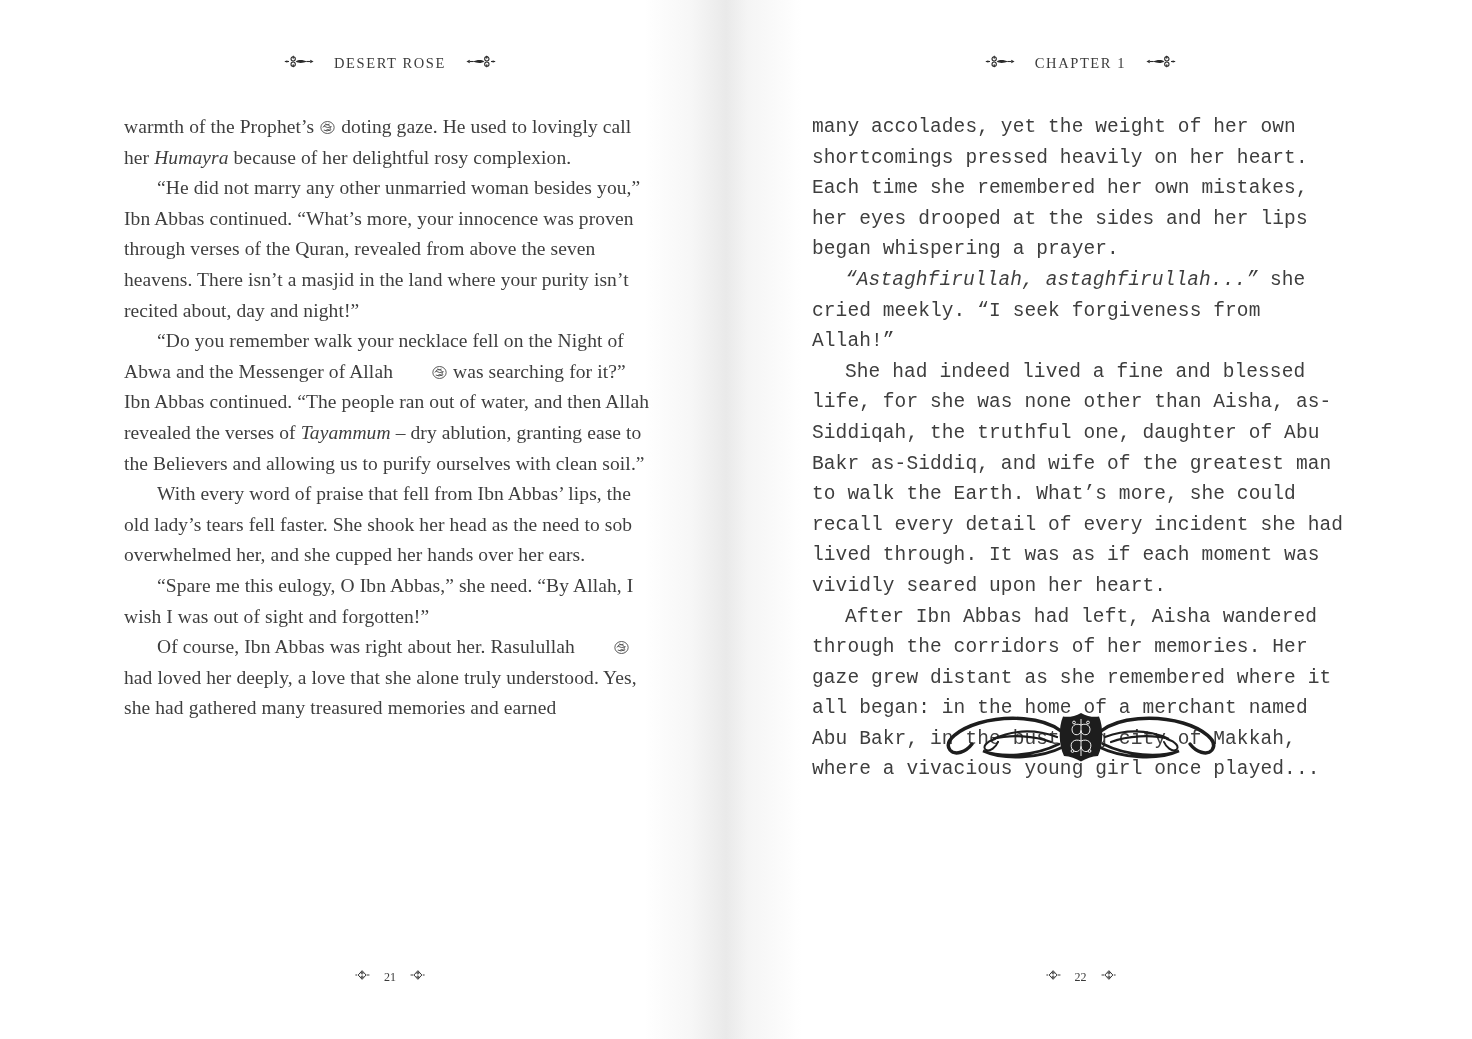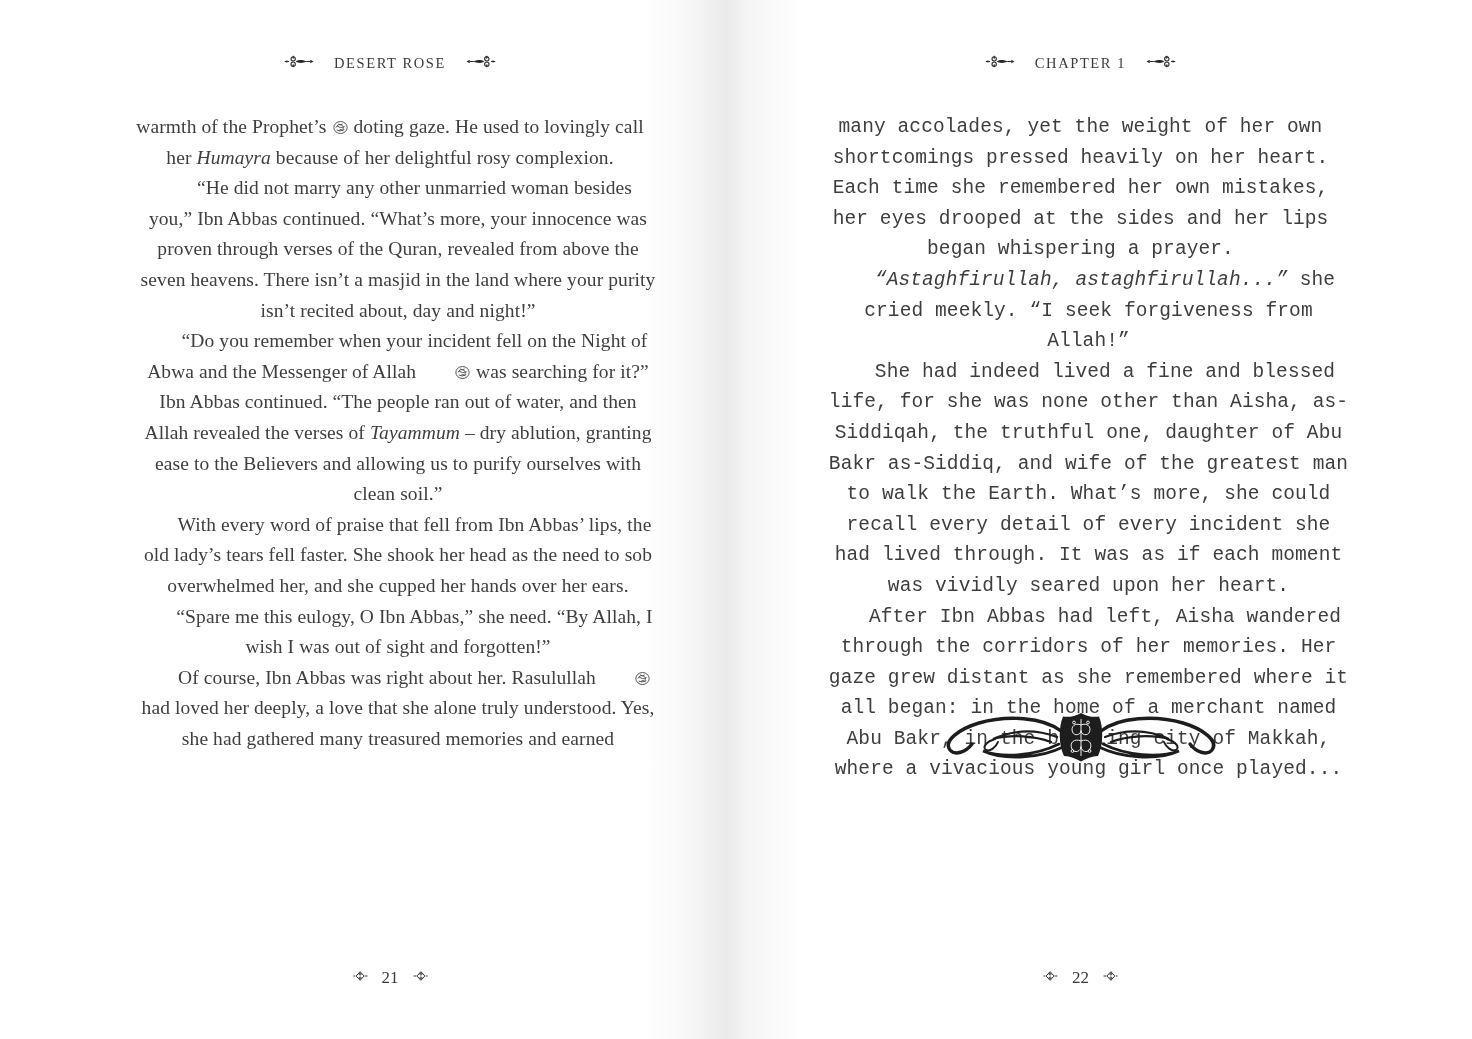--- a/index.html
+++ b/index.html
@@ -32,39 +32,39 @@
   .running-head .title{
     font-size:14.5px;letter-spacing:1.6px;color:#3b3b3b;white-space:nowrap;
   }
   .flip{transform:scaleX(-1);}
 
   .text-block{position:absolute;top:112px;}
   .page.left .text-block{left:124px;width:532px;}
   .page.right .text-block{left:76px;width:537px;font-family:Liberation Mono, monospace;}
   .para{
     margin:0;font-size:19.5px;line-height:30.6px;color:#3e3e3e;
-    text-align:center;letter-spacing:0.1px;
-  }
-  .para.indent{text-indent:33px;margin-left:16px;}
+    text-align:left;letter-spacing:0.1px;
+  }
+  .para.indent{text-indent:33px;}
   .italic{font-style:italic;}
   .pbuh{display:inline-block;}
   .pbuh svg{vertical-align:-2px;}
 
   .divider-wrap{
     position:absolute;top:710px;left:76px;width:537px;
     display:flex;justify-content:center;
   }
 
   .folio{
     position:absolute;top:968px;display:flex;align-items:center;justify-content:center;gap:14px;
     color:#3a3a3a;
   }
   .page.left .folio{left:124px;width:532px;}
   .page.right .folio{left:76px;width:537px;}
-  .folio .num{font-size:17px;color:#3a3a3a;}
+  .folio .num{font-size:12px;color:#3a3a3a;}
 </style>
 </head>
 <body>
 
 <div class="spread">
   <div class="gutter-shadow"></div>
 
   <section class="page left">
     <header class="running-head">
       <span class="orn">
@@ -111,21 +111,21 @@
       <ellipse cx="10" cy="9" rx="8" ry="7.2"></ellipse>
       <path d="M4.5,9 Q6.5,4.5 10,5.5 Q14.5,6.8 13,11"></path>
       <path d="M5.5,12 Q9,14.5 14.5,11.5"></path>
       <path d="M7.5,4.5 Q9.5,7 12.5,4.8"></path>
       <path d="M6,7.5 Q10,10.5 15,8"></path>
       <path d="M8,12.5 Q10.5,10 13.5,13"></path>
     </g>
   </svg>
 </span><span> doting gaze. He used to lovingly call her </span><span class="italic">Humayra</span><span> because of her delightful rosy complexion.</span></p>
         <p class="para indent"><span>“He did not marry any other unmarried woman besides you,” Ibn Abbas continued. “What’s more, your innocence was proven through verses of the Quran, revealed from above the seven heavens. There isn’t a masjid in the land where your purity isn’t recited about, day and night!”</span></p>
-        <p class="para indent"><span>“Do you remember when your incident fell on the Night of Abwa and the Messenger of Allah </span><span class="pbuh">
+        <p class="para indent"><span>“Do you remember walk your necklace fell on the Night of Abwa and the Messenger of Allah </span><span class="pbuh">
   <svg width="17" height="15" viewBox="0 0 20 18">
     <g fill="none" stroke="#4a4a4a" stroke-width="1.1">
       <ellipse cx="10" cy="9" rx="8" ry="7.2"></ellipse>
       <path d="M4.5,9 Q6.5,4.5 10,5.5 Q14.5,6.8 13,11"></path>
       <path d="M5.5,12 Q9,14.5 14.5,11.5"></path>
       <path d="M7.5,4.5 Q9.5,7 12.5,4.8"></path>
       <path d="M6,7.5 Q10,10.5 15,8"></path>
       <path d="M8,12.5 Q10.5,10 13.5,13"></path>
     </g>
   </svg>

